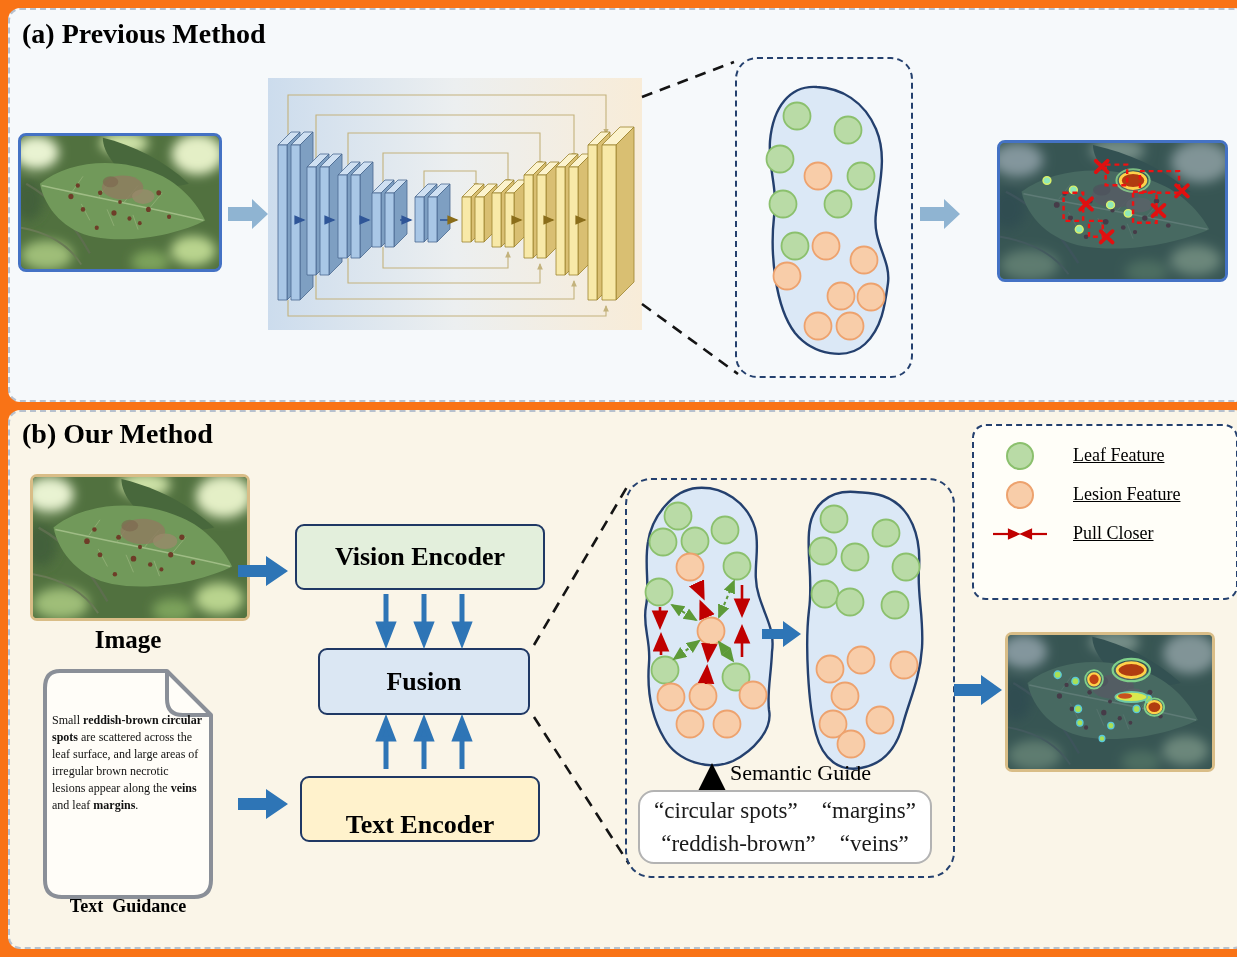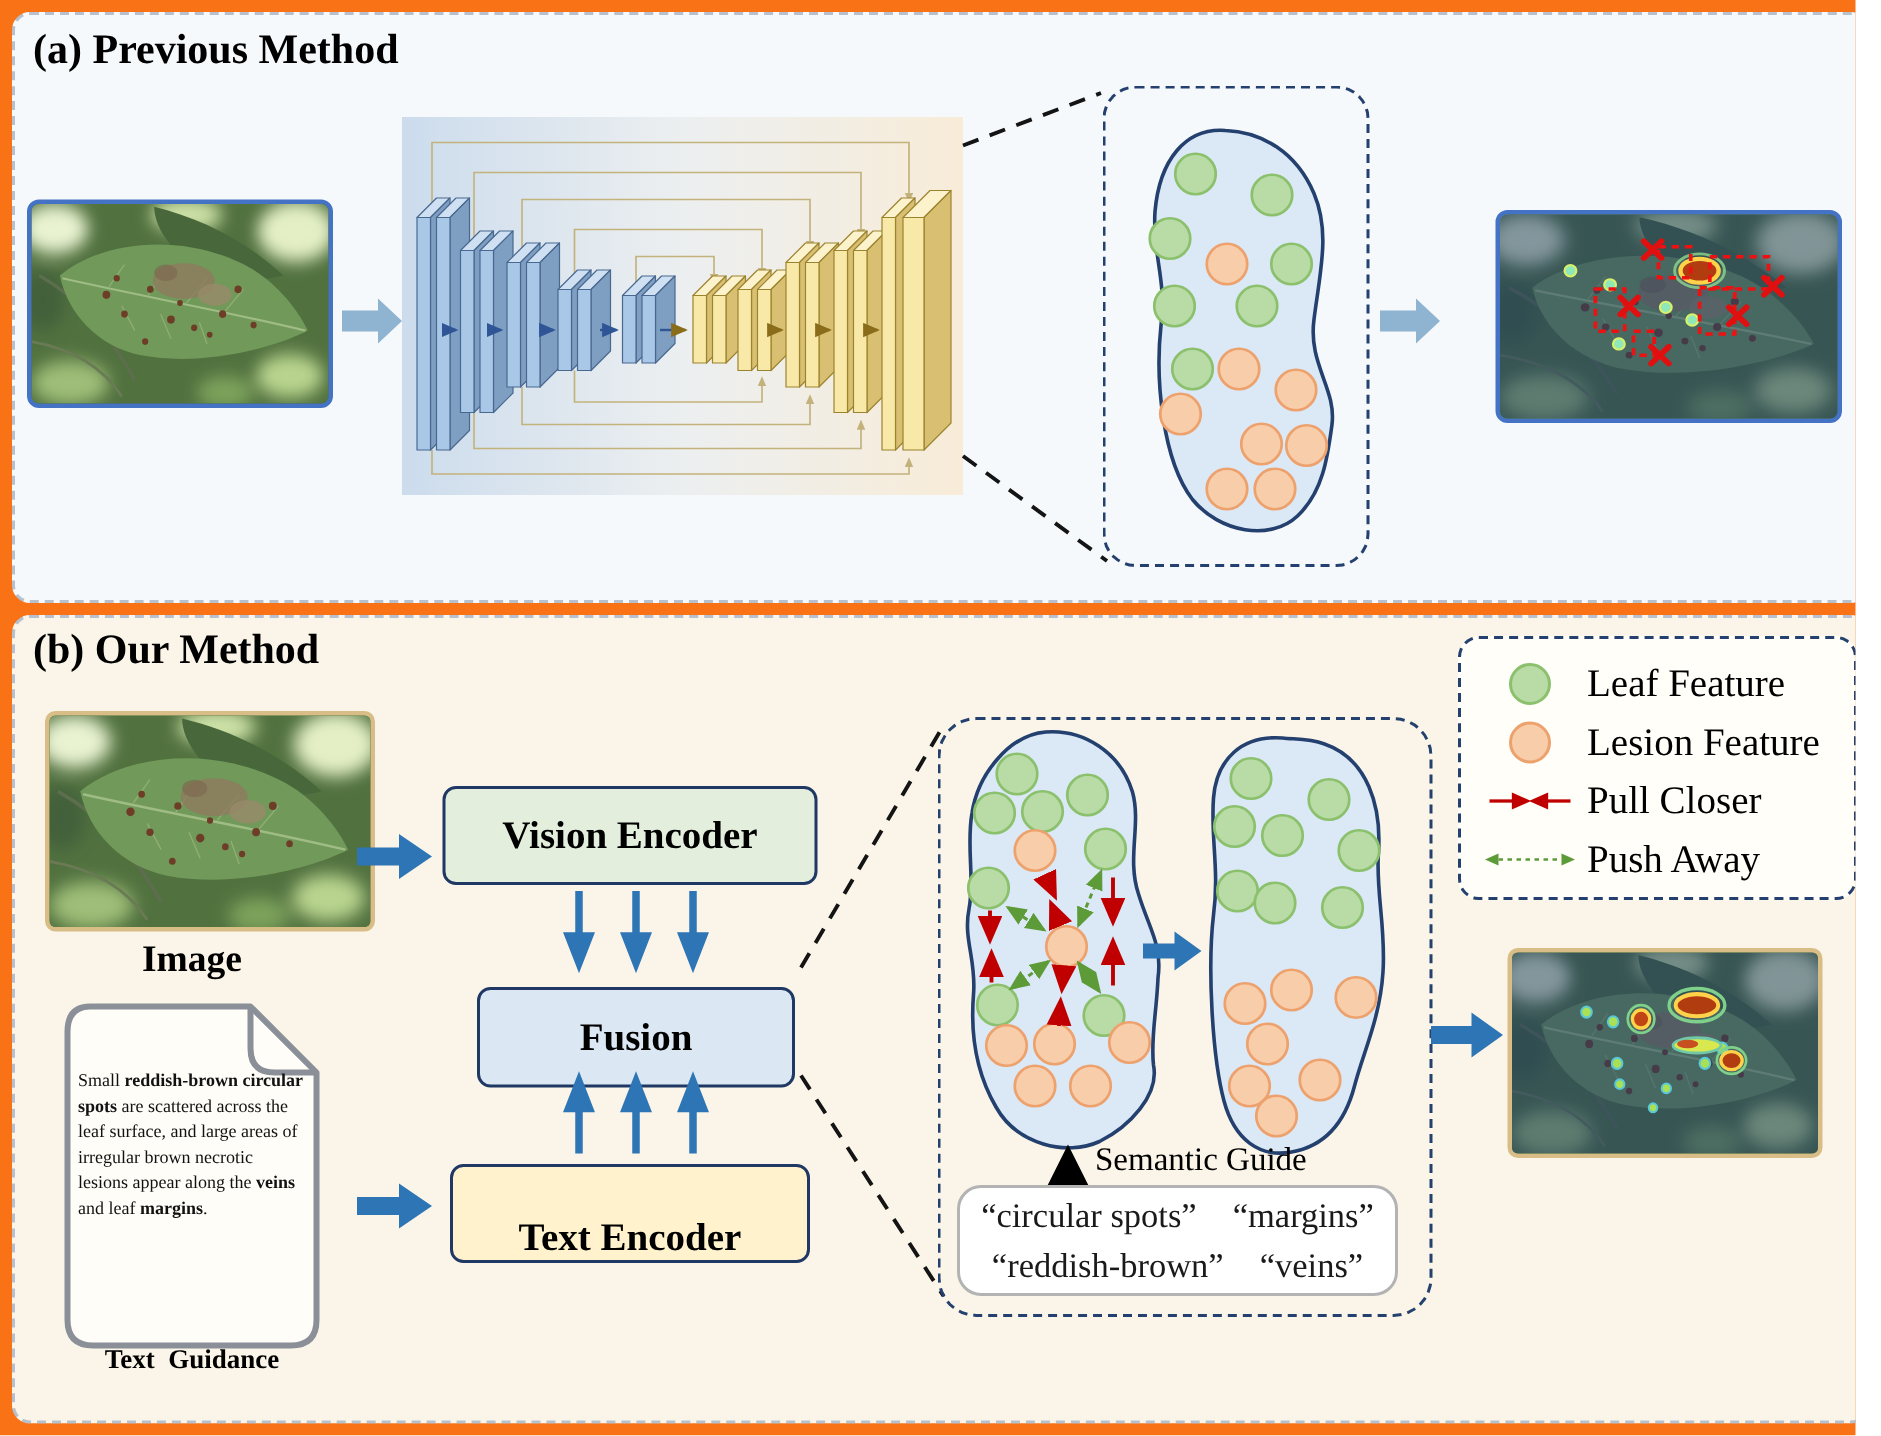--- a/index.html
+++ b/index.html
@@ -10,30 +10,30 @@
   #panel-b{left:8px;top:410px;width:1238px;height:539px;background:#faf5e8;}
   .panel-title{position:absolute;font-weight:bold;font-size:28px;color:#000;}
   .leaf-frame{position:absolute;border-radius:8px;overflow:hidden;box-sizing:border-box;background:#51713f;}
   .leaf-frame svg{display:block;width:100%;height:100%;}
   .blue-frame{border:3px solid #4472c4;}
   .tan-frame{border:3px solid #d9bd87;border-radius:7px;}
   .abs{position:absolute;}
   .enc-box{position:absolute;border:2.5px solid #1f3864;border-radius:9px;box-sizing:border-box;
            display:flex;align-items:center;justify-content:center;font-weight:bold;font-size:26px;color:#000;}
   #vision-box{left:295px;top:524px;width:250px;height:66px;background:#e3efdc;text-align:right;}
-  #fusion-box{left:318px;top:648px;width:212px;height:67px;background:#dbe7f3;margin-top:10px;}
+  #fusion-box{left:318px;top:648px;width:212px;height:67px;background:#dbe7f3;}
   #text-box{left:300px;top:776px;width:240px;height:66px;background:#fff2cc;align-items:flex-end;}
   .dashed-zoom-box{position:absolute;border:2.5px dashed #24406e;box-sizing:border-box;}
   #zoom-box-a{left:735px;top:57px;width:178px;height:321px;border-radius:22px;}
   #zoom-box-b{left:625px;top:478px;width:330px;height:400px;border-radius:26px;}
   #legend{position:absolute;left:972px;top:424px;width:266px;height:176px;background:#fffef8;
           border:2.5px dashed #24406e;border-radius:14px;box-sizing:border-box;padding:10px 0 0 14px;}
   .legend-row{display:flex;align-items:center;height:39px;}
   .legend-icon{width:64px;display:flex;justify-content:center;align-items:center;}
-  .legend-label{font-size:26px;color:#000;margin-left:6px;}
+  .legend-label{font-size:18px;color:#000;margin-left:21px;text-decoration:underline;}
   .dot{border-radius:50%;width:28px;height:28px;box-sizing:border-box;}
   .dot-green{background:#b9dba6;border:2px solid #8bc06d;}
   .dot-orange{background:#f8cda9;border:2px solid #eda26e;}
   #doc-shape{left:42px;top:668px;width:172px;height:232px;}
   #doc-text{position:absolute;left:52px;top:712px;width:152px;font-size:12px;line-height:1.42;
             text-align:left;color:#111;}
   .caption{position:absolute;text-align:center;font-weight:bold;color:#000;}
   #image-caption{left:18px;top:626px;width:220px;font-size:25px;}
   #text-guidance-caption{left:10px;top:896px;width:236px;font-size:18px;white-space:pre;}
   #semantic-guide-label{position:absolute;left:730px;top:760px;font-weight:normal;font-size:22px;color:#000;}
@@ -436,30 +436,20 @@
           <g stroke="#c00000" stroke-width="2.2" fill="#c00000">
             <line x1="2" y1="8" x2="18" y2="8"></line>
               <polygon points="18,4 27,8 18,12"></polygon>
             <line x1="56" y1="8" x2="40" y2="8"></line>
               <polygon points="40,4 31,8 40,12"></polygon>
           </g>
         </svg>
       </span>
       <span class="legend-label">Pull Closer</span>
     </div>
-    <div class="legend-row">
-      <span class="legend-icon">
-        <svg width="64" height="16">
-          <polygon points="2,8 11,4 11,12" fill="#5d9a38"></polygon>
-          <line x1="11" y1="8" x2="53" y2="8" stroke="#5d9a38" stroke-width="1.8" stroke-dasharray="3 3"></line>
-          <polygon points="62,8 53,4 53,12" fill="#5d9a38"></polygon>
-        </svg>
-      </span>
-      <span class="legend-label">Push Away</span>
-    </div>
   </div>
 
   <svg class="abs" style="left:954px;top:672px;" width="48" height="36">
     <polygon points="0,12 27,12 27,3 48,18 27,33 27,24 0,24" fill="#2e75b6"></polygon>
   </svg>
 
   <div class="leaf-frame tan-frame" style="left:1005px;top:632px;width:210px;height:140px;">
     <svg viewBox="0 0 230 145" preserveAspectRatio="none">
       <use href="#leafScene"></use>
       <rect width="230" height="145" fill="#1e3a68" opacity="0.5"></rect>

